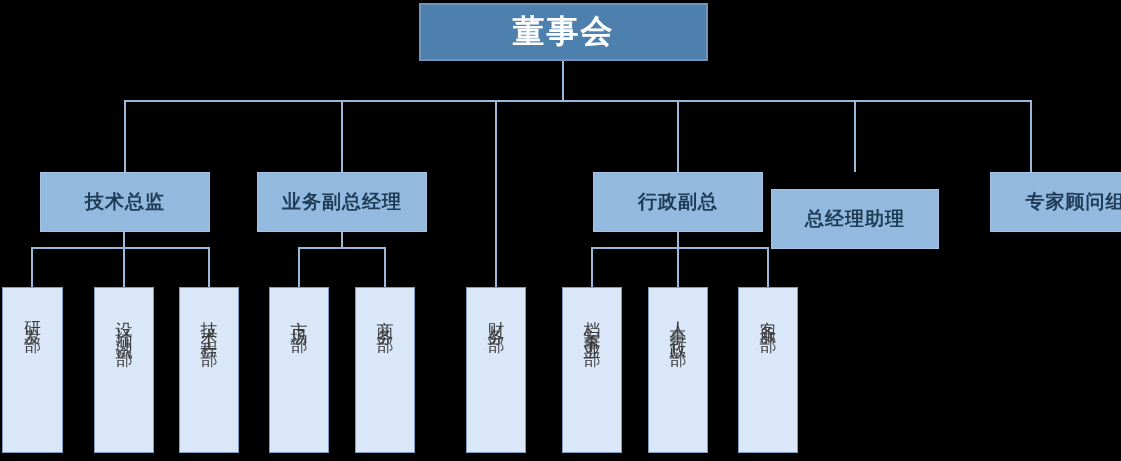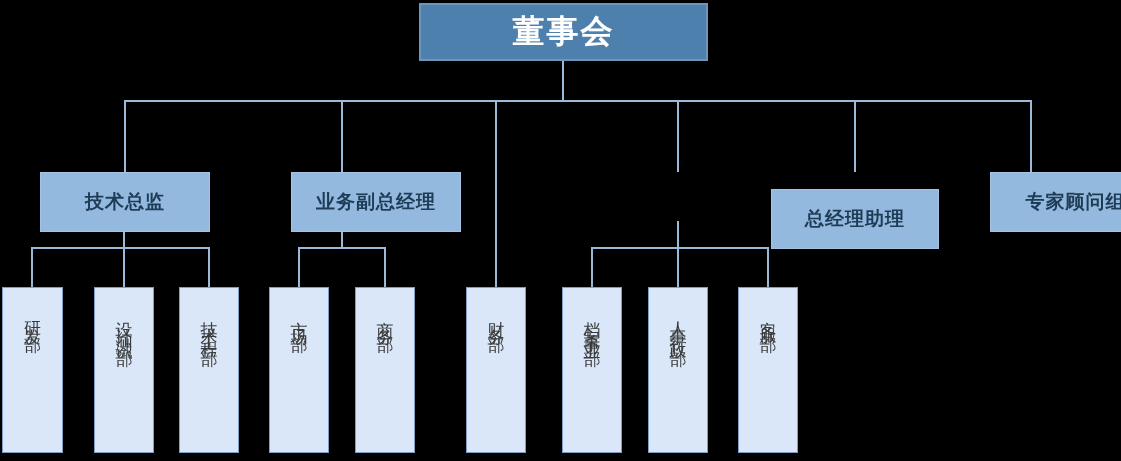--- a/index.html
+++ b/index.html
@@ -13,21 +13,21 @@
     left:419px;top:3px;width:289px;height:58px;
     background:#4E80AD;border:2px solid #6E95BA;
     color:#FFFFFF;font-size:32px;font-weight:bold;letter-spacing:2px;
   }
   .mgr{
     top:172px;height:60px;
     background:#94B9DF;border:1px solid #A5C3E2;
     color:#1E3C55;font-size:19px;font-weight:bold;letter-spacing:1px;
   }
   .mgr-tech{left:40px;width:170px;}
-  .mgr-biz{left:257px;width:170px;margin-left:34px;}
+  .mgr-biz{left:257px;width:170px;}
   .mgr-admin{left:593px;width:170px;}
   .mgr-gm{left:771px;width:168px;margin-top:17px;}
   .mgr-expert{left:946px;width:171px;margin-left:44px;}
   .dept{
     top:287px;height:166px;
     background:#D9E7F8;border:1px solid #7E9EC2;
     color:#3B3B3B;font-size:17px;font-weight:normal;
     justify-content:center;align-items:flex-start;padding-top:20px;
   }
   .dept span{
@@ -100,20 +100,23 @@
   <div class="node root">
     <span>董事会</span>
   </div>
 
   <div class="node mgr mgr-tech">
     <span>技术总监</span>
   </div>
   <div class="node mgr mgr-biz">
     <span>业务副总经理</span>
   </div>
+  <div class="node mgr mgr-admin">
+    <span>行政副总</span>
+  </div>
   <div class="node mgr mgr-gm">
     <span>总经理助理</span>
   </div>
   <div class="node mgr mgr-expert">
     <span>专家顾问组</span>
   </div>
 
   <div class="node dept dept-rd">
     <span>研发部</span>
   </div>

